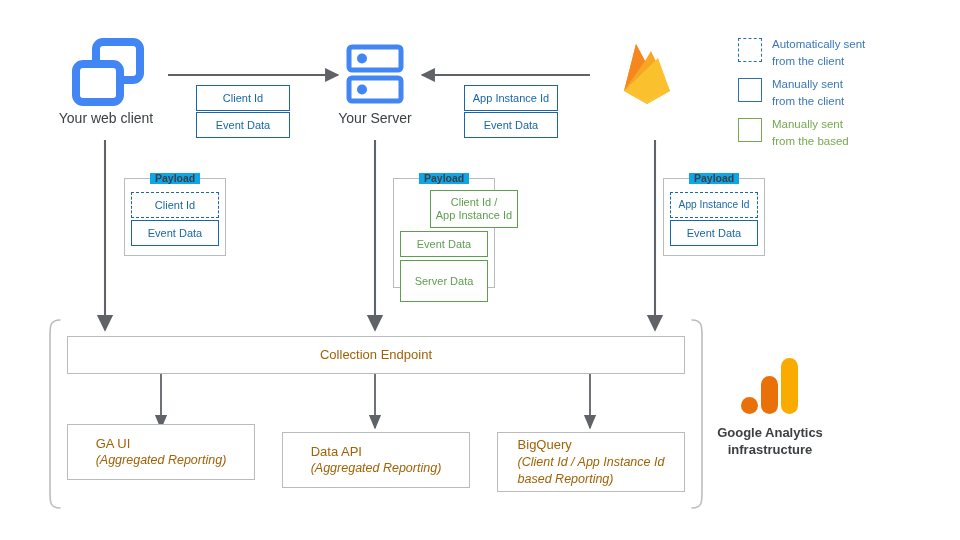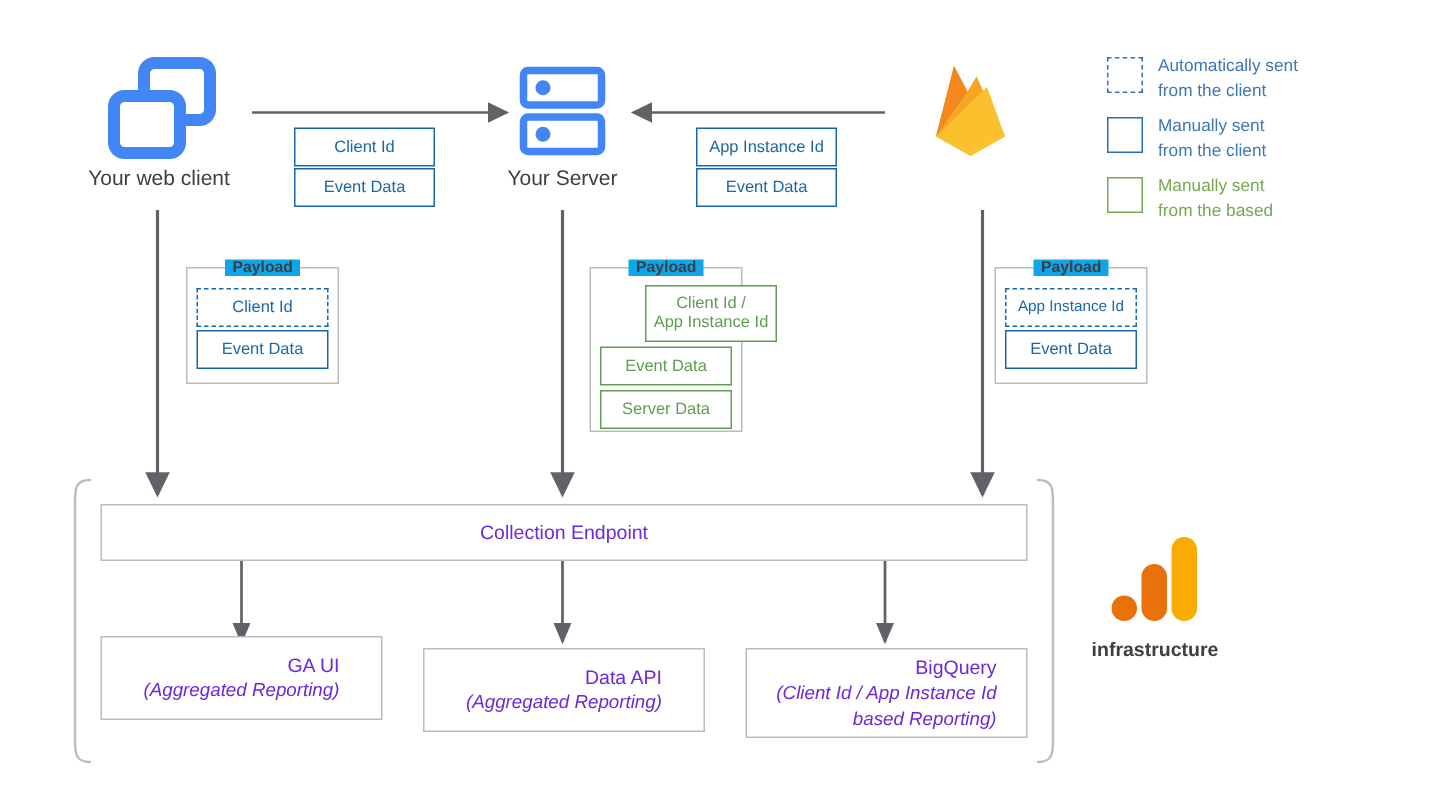--- a/index.html
+++ b/index.html
@@ -73,22 +73,22 @@
 
   
   .grey-box {
     position: absolute;
     box-sizing: border-box;
     border: 1.1px solid #b9bcbf;
     background: #ffffff;
     display: flex;
     align-items: center;
     justify-content: center;
-    text-align: right;
-    color: #6d28d9;
+    text-align: left;
+    color: #a16207;
     font-size: 13px;
     line-height: 1.35;
   }
   .grey-box .sub {
     font-style: italic;
     font-size: 12.5px;
     display: block;
   }
 
   
@@ -195,21 +195,21 @@
   <div class="payload-box" style="left:124px; top:178px; width:102px; height:78px;"></div>
   <div class="payload-title" style="left:150px; top:173px;">Payload</div>
   <div class="chip dashed" style="left:131px; top:192px; width:88px; height:26px;">Client Id</div>
   <div class="chip" style="left:131px; top:220px; width:88px; height:26px;">Event Data</div>
 
   <div class="payload-box" style="left:393px; top:178px; width:102px; height:110px;"></div>
   <div class="payload-title" style="left:419px; top:173px;">Payload</div>
   <div class="chip green" style="left:400px; top:190px; width:88px; height:38px; white-space:pre-line;margin-left:30px;">Client Id /
 App Instance Id</div>
   <div class="chip green" style="left:400px; top:231px; width:88px; height:26px;">Event Data</div>
-  <div class="chip green" style="left:400px; top:260px; width:88px; height:26px;">Server Data</div>
+  <div class="chip green" style="left:400px; top:260px; width:88px; height:42px;">Server Data</div>
 
   <div class="payload-box" style="left:663px; top:178px; width:102px; height:78px;"></div>
   <div class="payload-title" style="left:689px; top:173px;">Payload</div>
   <div class="chip dashed" style="left:670px; top:192px; width:88px; height:26px; font-size:10.2px;">App Instance Id</div>
   <div class="chip" style="left:670px; top:220px; width:88px; height:26px;">Event Data</div>
 
   <div class="grey-box" style="left:67px; top:336px; width:618px; height:38px;">Collection Endpoint</div>
 
   <div class="grey-box" style="left:67px; top:424px; width:188px; height:56px;">
     <div>
@@ -227,20 +227,21 @@
 
   <div class="grey-box" style="left:497px; top:432px; width:188px; height:60px;">
     <div>
       <span>BigQuery</span>
       <span class="sub" style="white-space:pre-line;">(Client Id / App Instance Id
 based Reporting)</span>
     </div>
   </div>
 
   <div class="ga-caption" style="left:700px; top:425px; width:140px;">
+    <div>Google Analytics</div>
     <div>infrastructure</div>
   </div>
 
   <div class="legend-swatch blue-dash" style="left:738px; top:38px;"></div>
   <div class="legend-text blue" style="left:772px; top:36px;">
     <div>Automatically sent</div>
     <div>from the client</div>
   </div>
 
   <div class="legend-swatch blue-solid" style="left:738px; top:78px;"></div>

